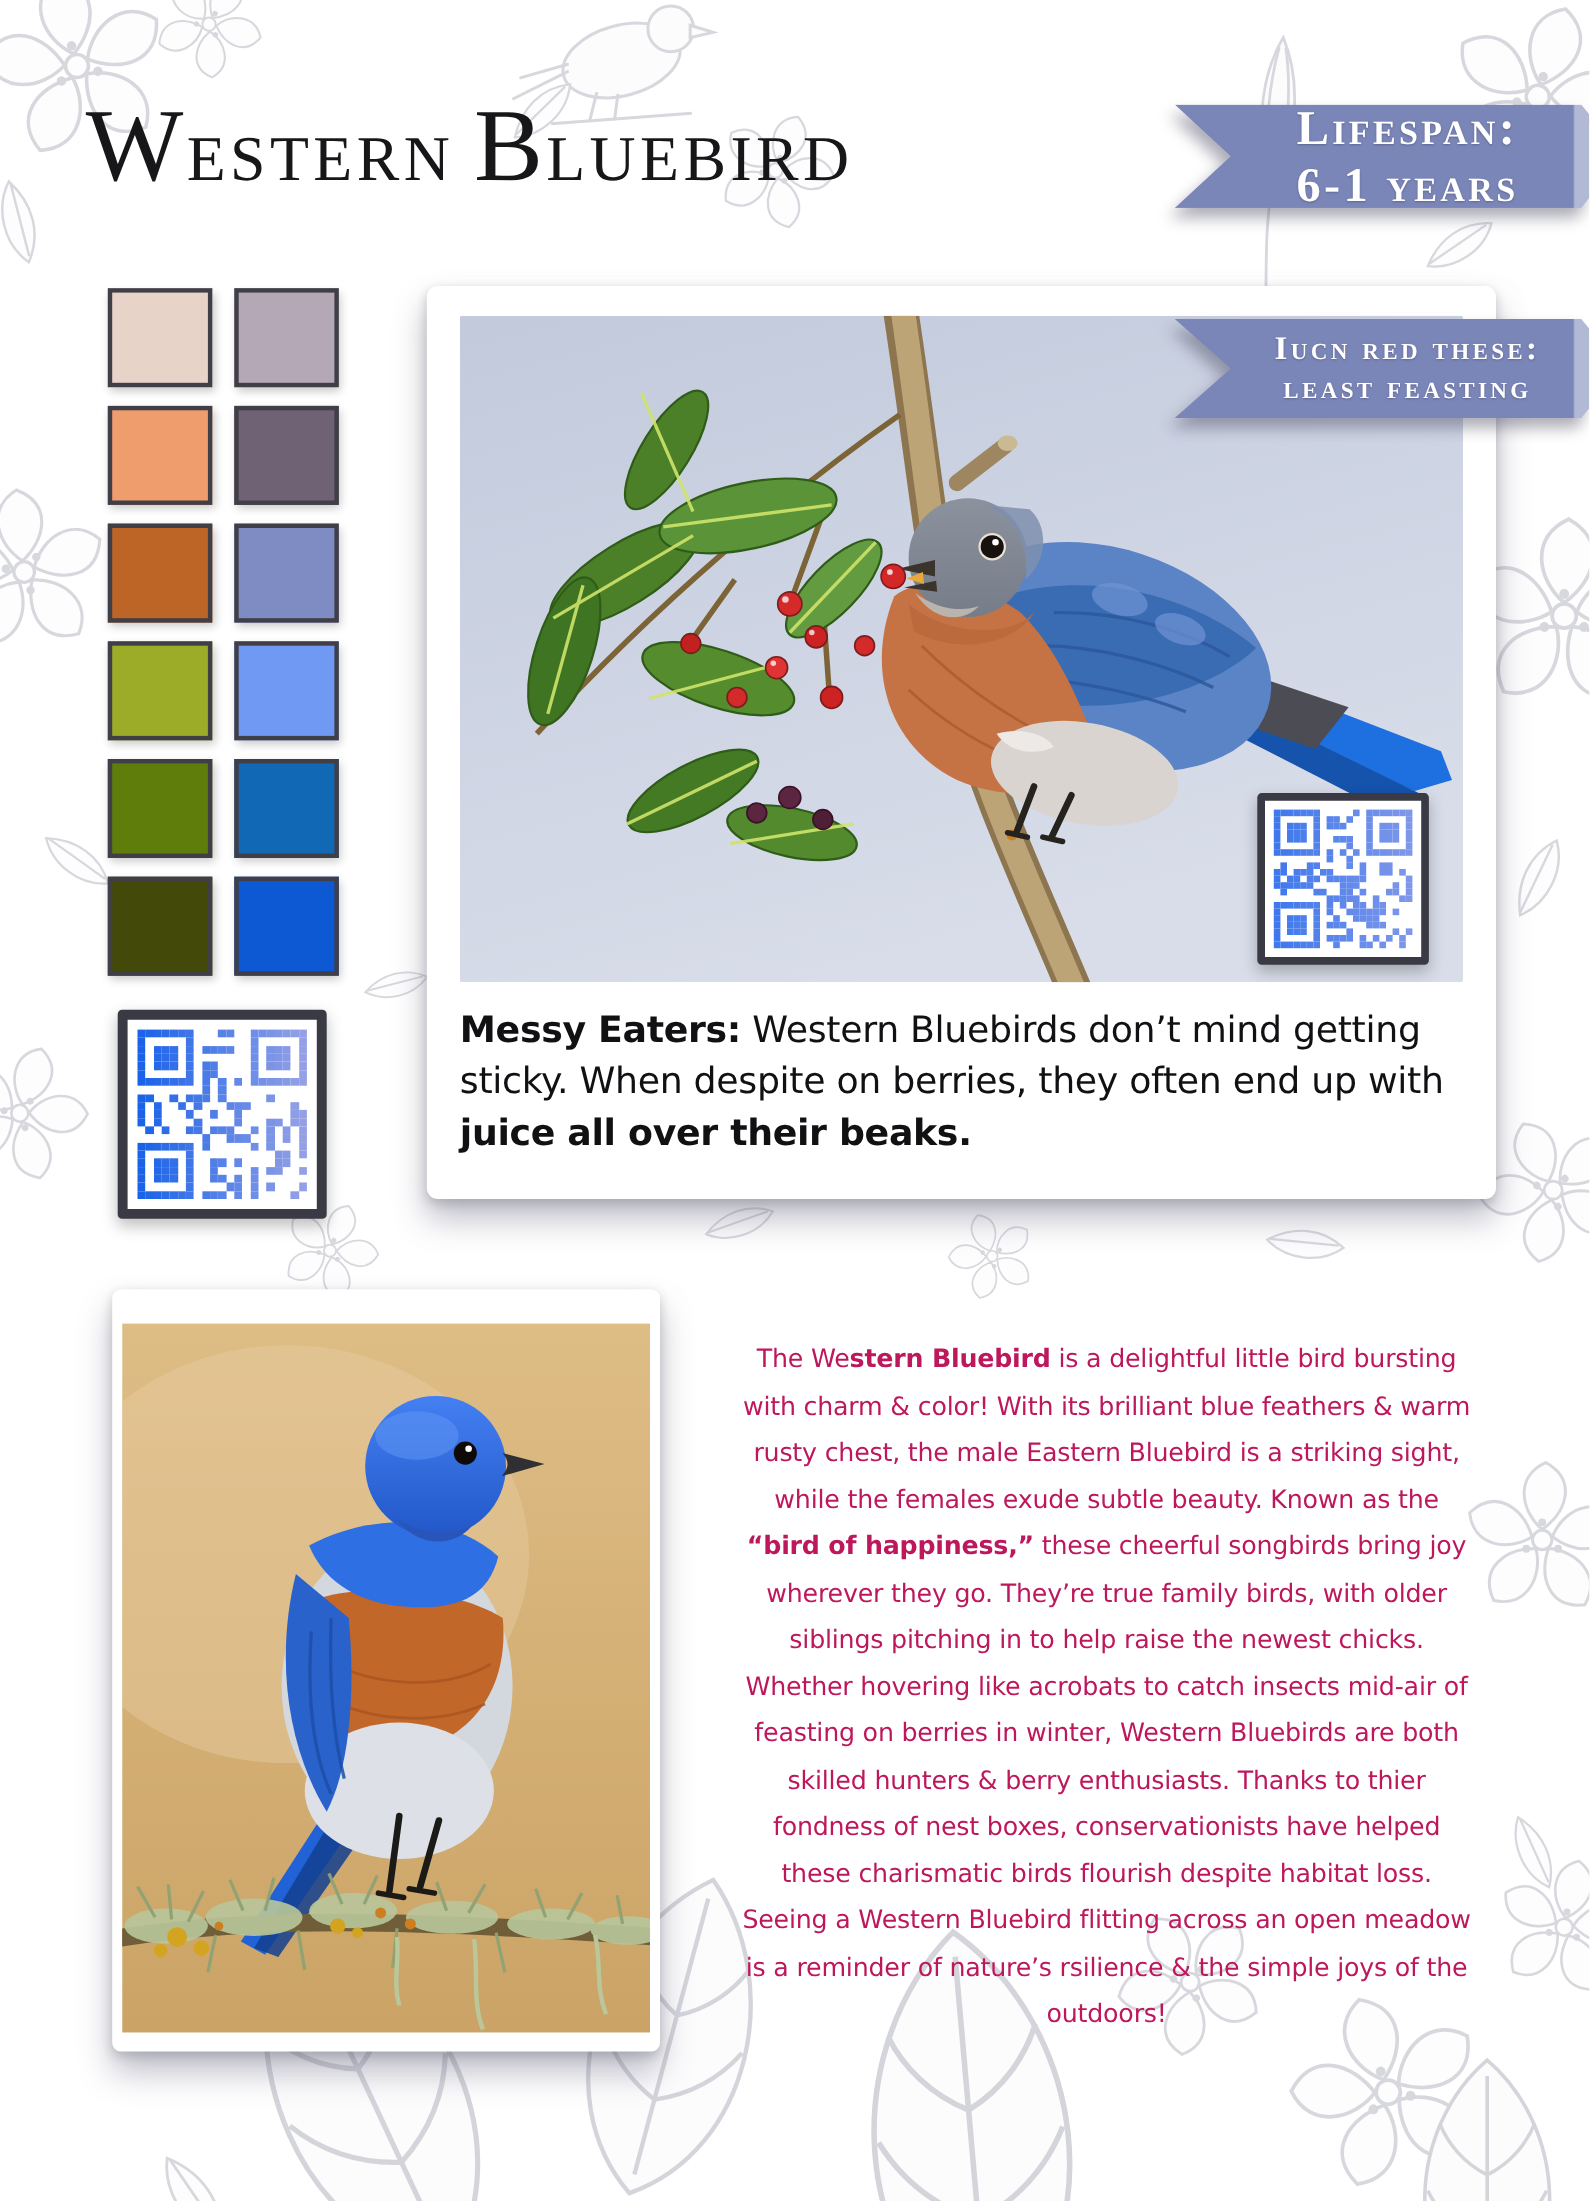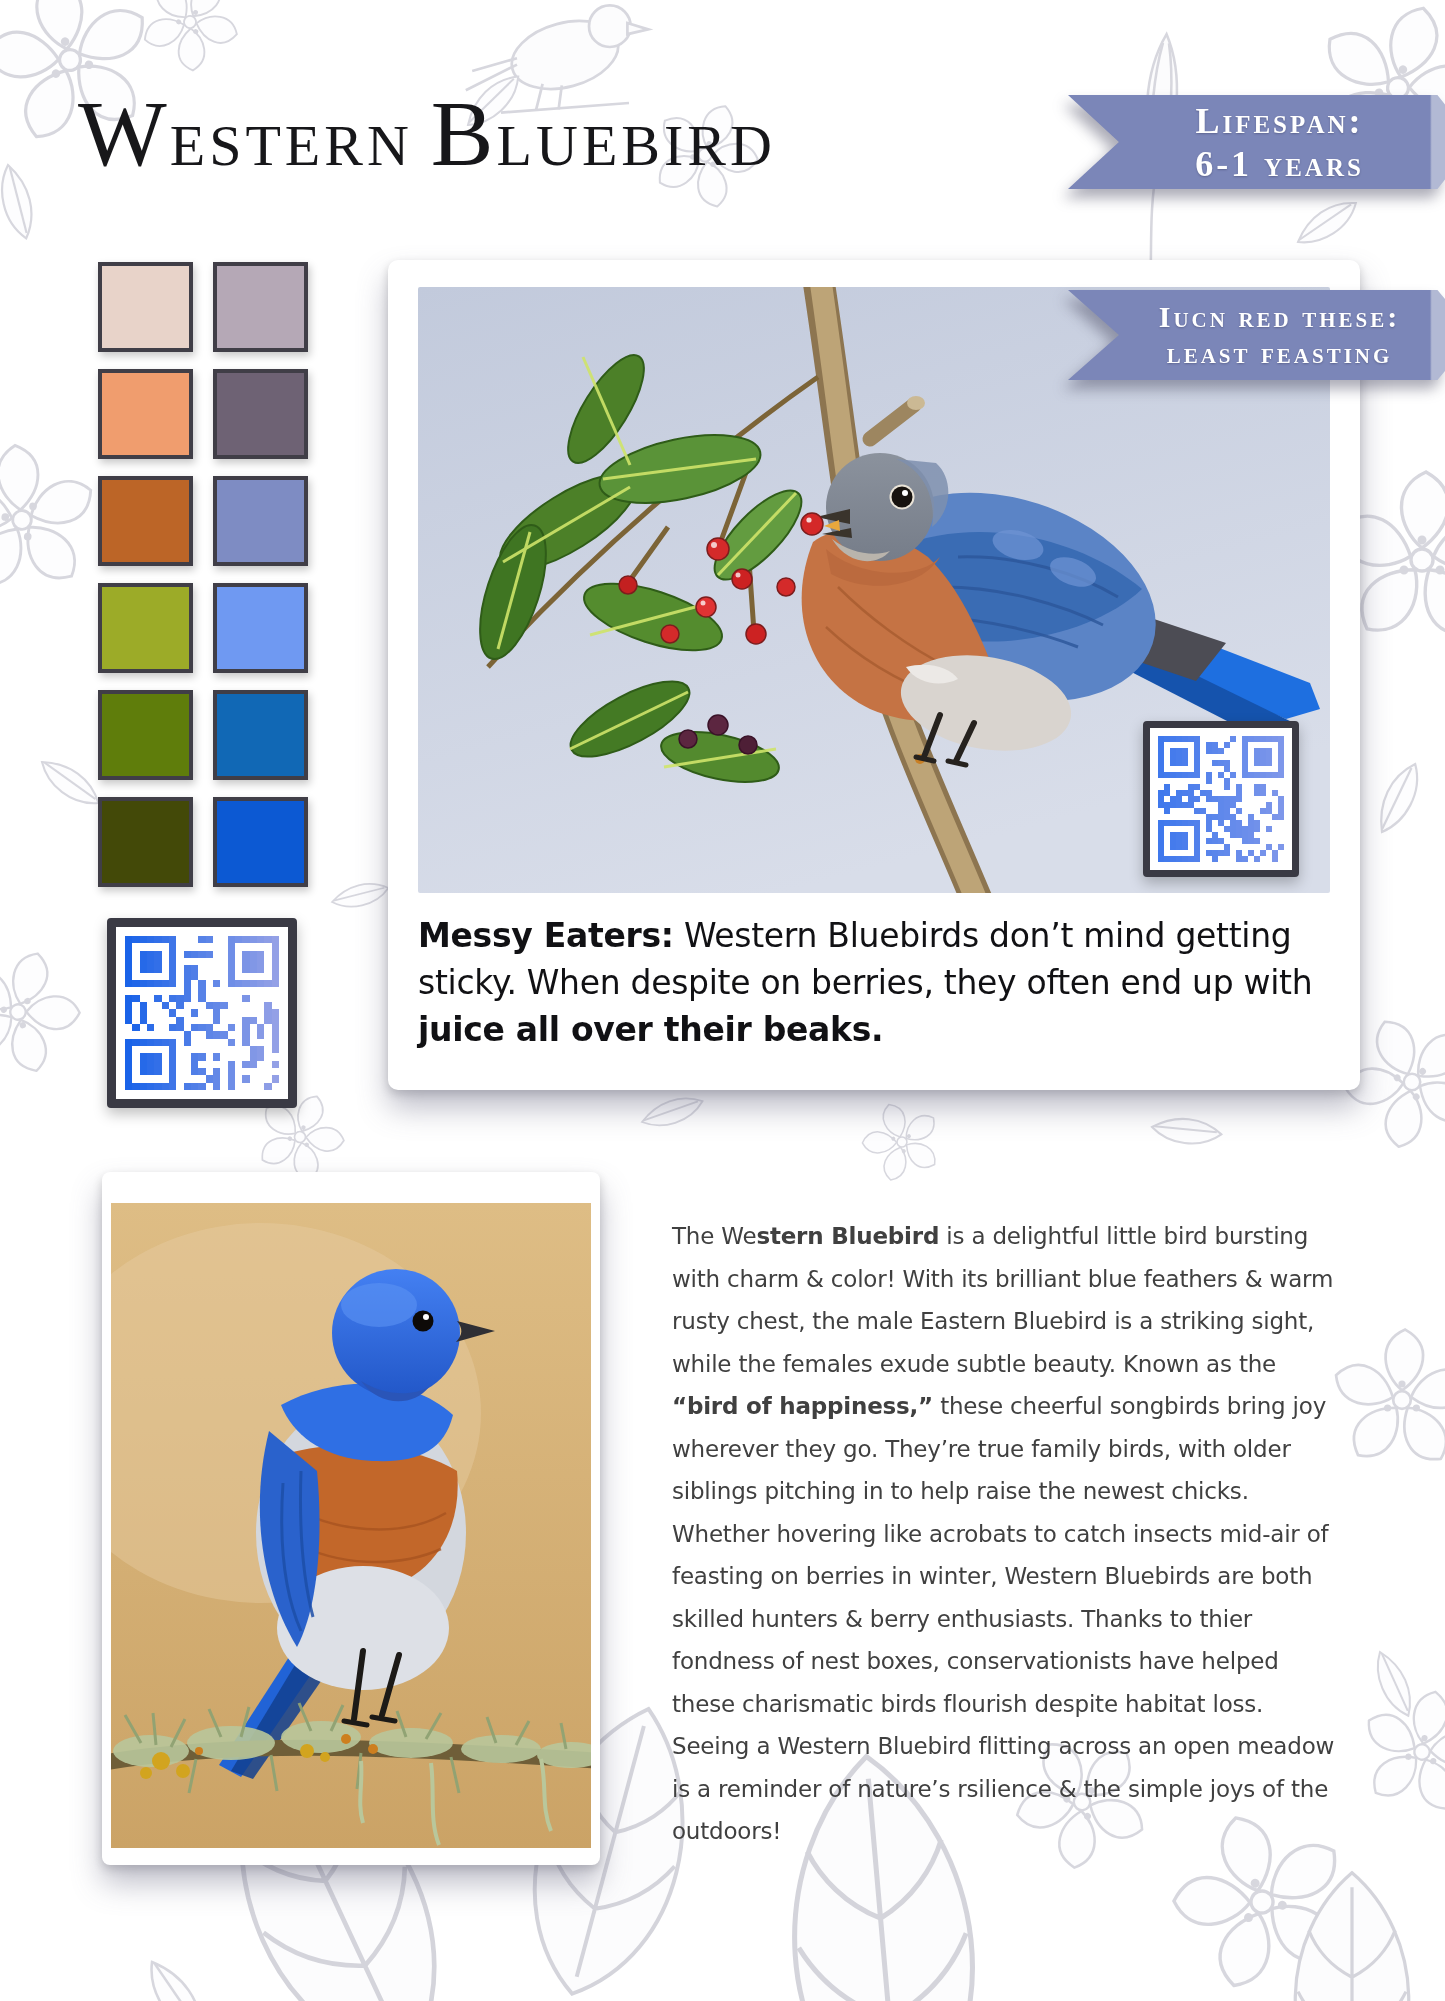--- a/index.html
+++ b/index.html
@@ -20,21 +20,21 @@
   
   .ribbon-wrap{position:absolute;left:1068px;width:377px;z-index:6;
                filter:drop-shadow(-5px 9px 7px rgba(70,70,95,.45));}
   .ribbon{width:100%;height:100%;display:flex;flex-direction:column;justify-content:center;
           align-items:center;gap:1px;padding-left:46px;box-sizing:border-box;
           clip-path:polygon(0% 0%,98% 0%,100% 10%,100% 90%,98% 100%,0% 100%,13.5% 50%);
           background:linear-gradient(90deg,#7b86b8 0%,#7b86b8 96%,#b2b9d4 96.5%,#b2b9d4 100%);
           color:#ffffff;font-family:"Liberation Serif",serif;font-weight:700;
           font-variant:small-caps;letter-spacing:3px;text-align:center;
           text-shadow:0 1px 2px rgba(40,40,70,.35);}
-  #ribbon1{top:95px;height:94px;}  #ribbon1 .ribbon{font-size:36px;}
+  #ribbon1{top:95px;height:94px;}  #ribbon1 .ribbon{font-size:44px;}
   #ribbon2{top:195px;height:92px;} #ribbon2 .ribbon{font-size:27px;line-height:1.05;}
   #ribbon3{top:290px;height:90px;} #ribbon3 .ribbon{font-size:30px;line-height:1.15;}
 
   
   .palette{position:absolute;left:98px;top:262px;display:grid;z-index:2;
            grid-template-columns:95px 95px;grid-auto-rows:90px;column-gap:20px;row-gap:17px;}
   .swatch{border:4px solid #403e47;box-sizing:border-box;
           box-shadow:2px 4px 8px rgba(0,0,0,.22);}
 
   
@@ -49,22 +49,22 @@
               box-shadow:0 18px 30px rgba(110,110,135,.45),0 4px 10px rgba(0,0,0,.18);}
   #main-card{left:388px;top:260px;width:972px;height:830px;border-radius:10px;}
   #main-photo{position:absolute;left:30px;top:27px;width:912px;height:606px;overflow:hidden;border-radius:2px;}
   #caption{position:absolute;left:30px;top:652px;width:914px;color:#111114;
            font-family:"DejaVu Sans",sans-serif;font-size:33px;line-height:47px;letter-spacing:-0.3px;}
   .b{font-weight:700;}
   #bottom-card{left:102px;top:1172px;width:498px;height:693px;border-radius:8px;}
   #bottom-photo{position:absolute;left:9px;top:31px;width:480px;height:645px;overflow:hidden;}
 
   
-  #about{position:absolute;left:672px;top:1215px;width:668px;z-index:2;color:#404040;
-         font-family:"DejaVu Sans",sans-serif;font-size:23px;line-height:42.5px;letter-spacing:-0.2px;}
+  #about{position:absolute;left:672px;top:1215px;width:668px;z-index:2;color:#be185d;
+         font-family:"DejaVu Sans",sans-serif;font-size:23px;line-height:42.5px;letter-spacing:-0.2px;text-align:center;}
 </style>
 </head>
 <body>
 
 <div class="page">
 
   <svg id="florals" viewBox="0 0 1445 2001" xmlns="http://www.w3.org/2000/svg">
     <defs>
       <g id="f-bloom" stroke="#d7d7de" stroke-width="1.7" fill="#fdfdfe">
         <g>

